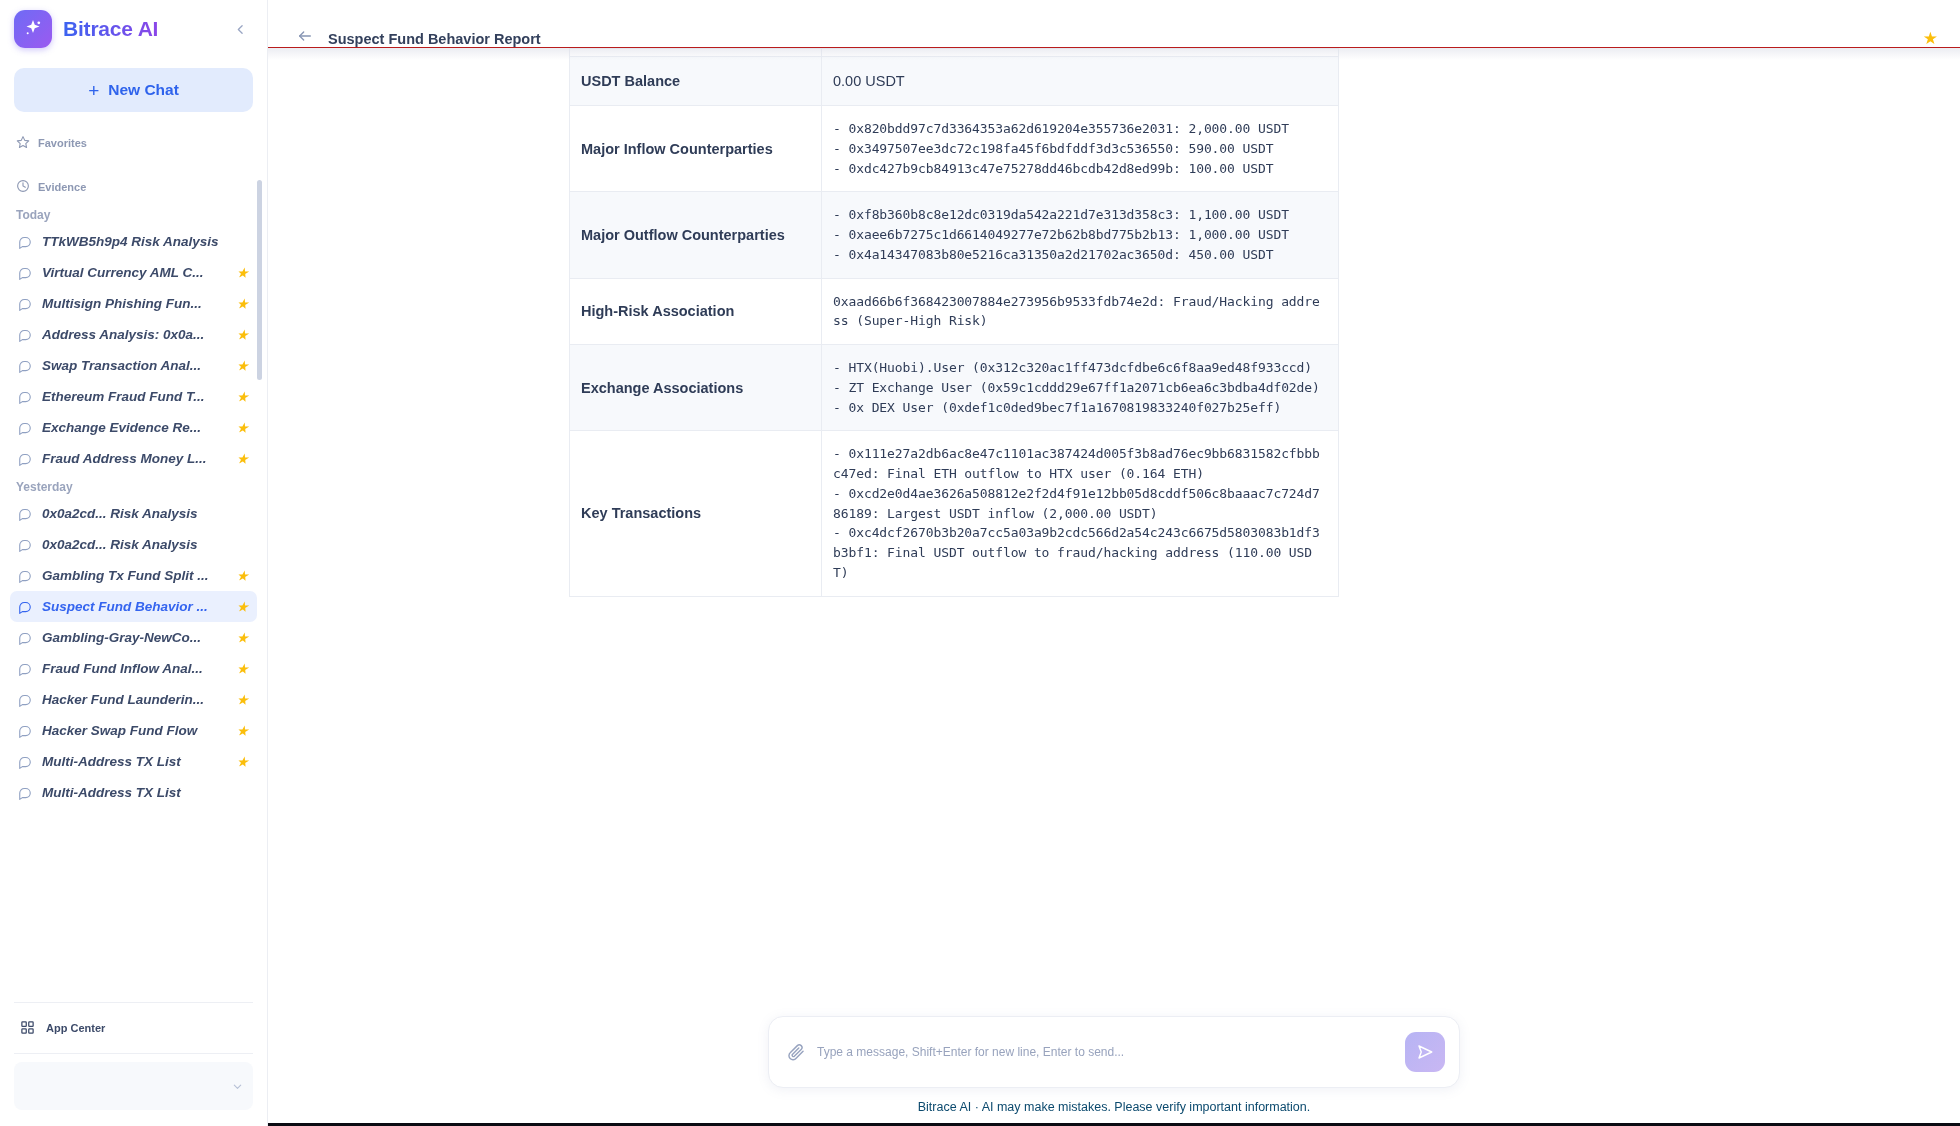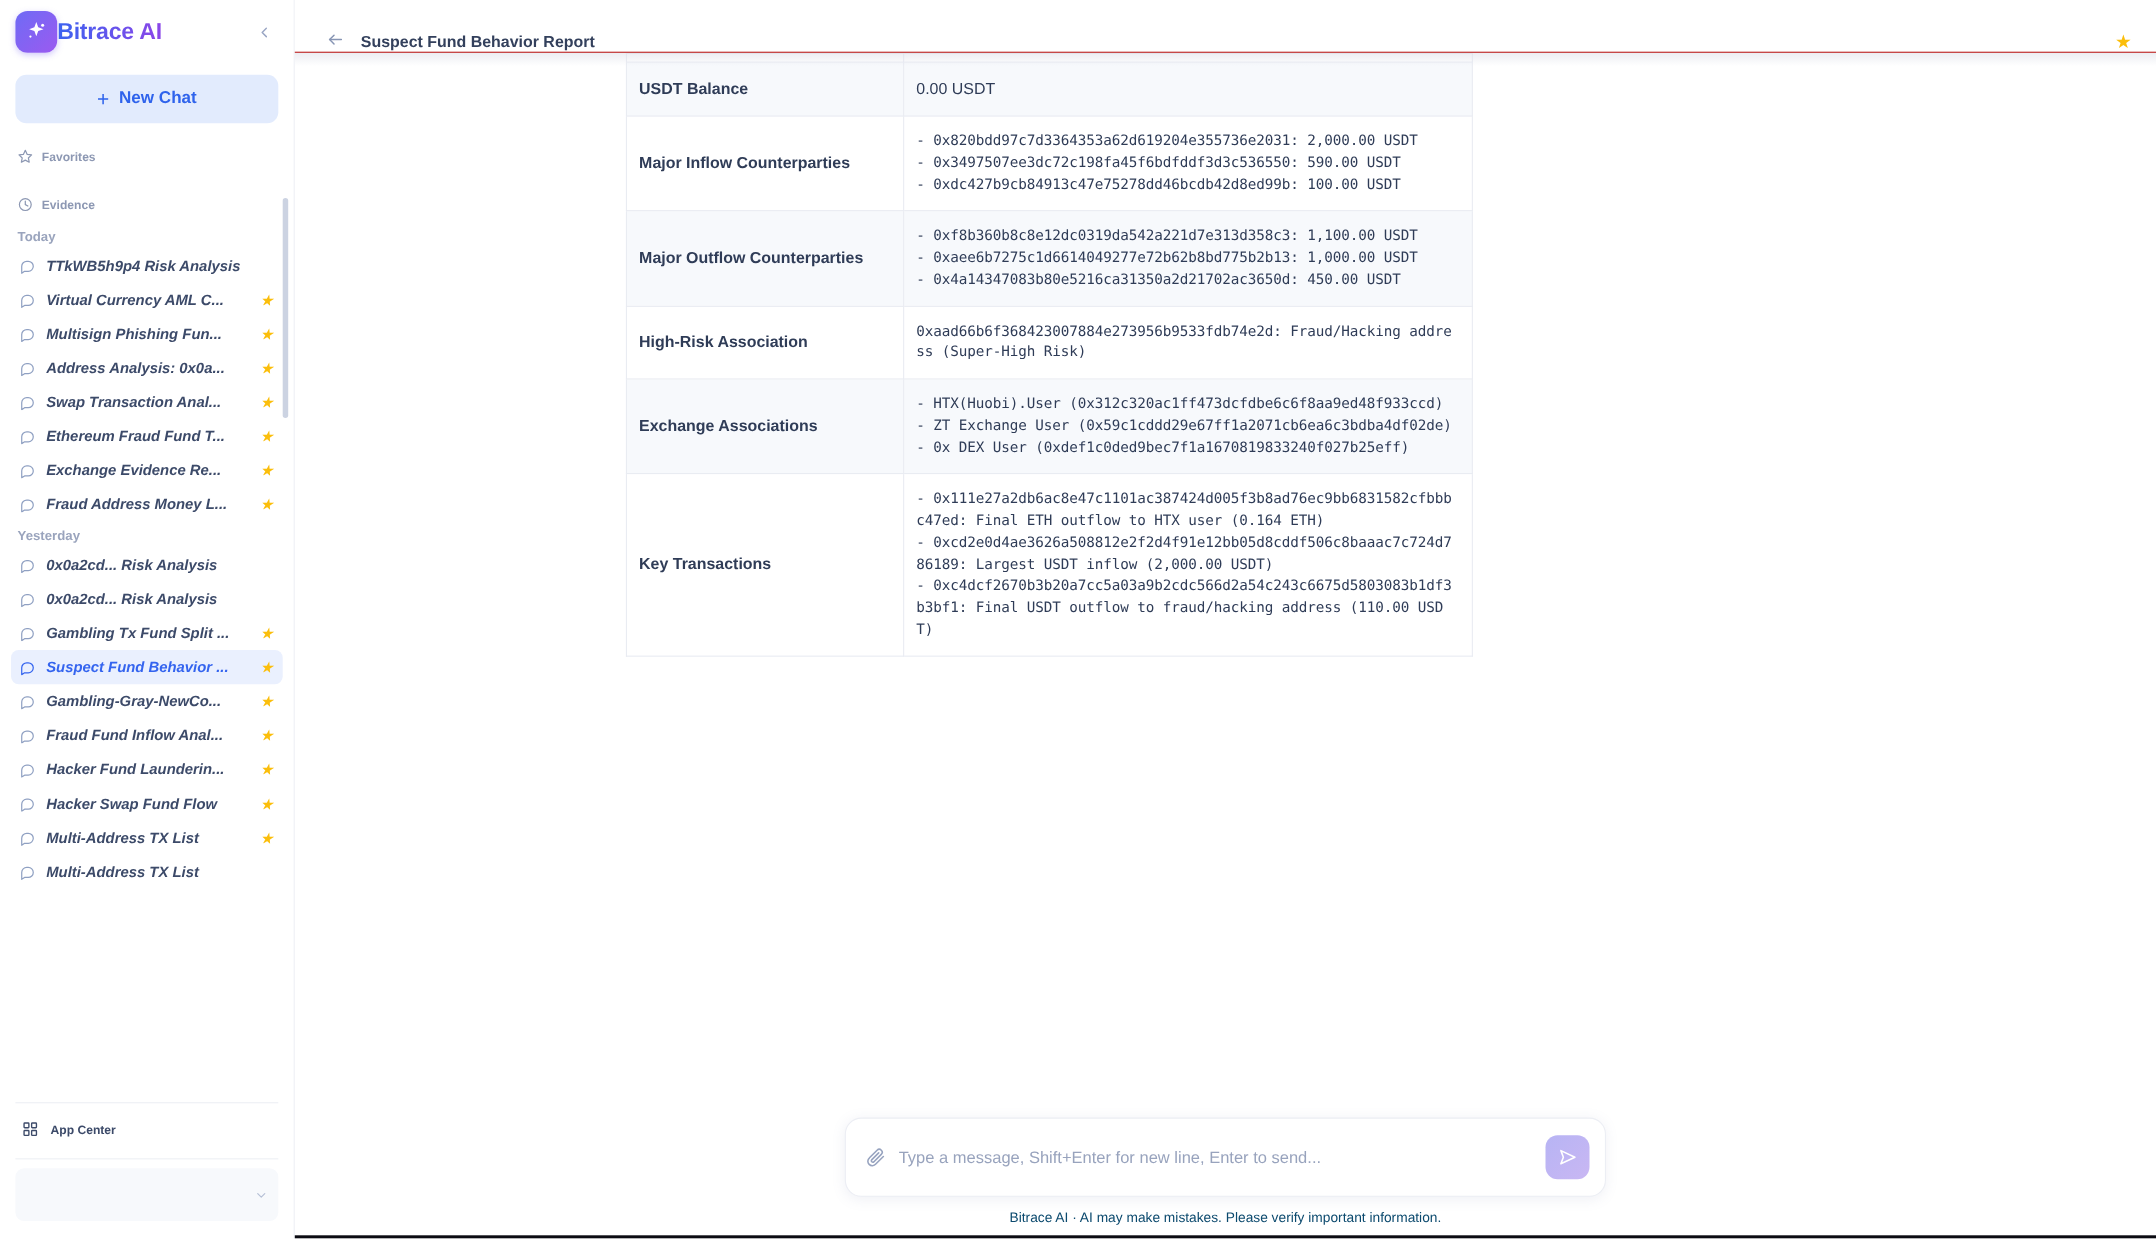--- a/index.html
+++ b/index.html
@@ -14,21 +14,21 @@
   
   .sidebar {
     width: 268px; height: 1126px;
     background: #ffffff;
     border-right: 1px solid #eceef3;
     display: flex; flex-direction: column;
     position: relative; flex: 0 0 268px;
   }
   .sb-head {
     height: 58px; display: flex; align-items: center;
-    padding: 0 16px 0 14px; 
+    padding: 0 16px 0 14px; gap: 11px;
   }
   .logo-badge {
     width: 38px; height: 38px; border-radius: 11px;
     background: linear-gradient(135deg,#6f6bf5 0%,#9b5af0 100%);
     display: flex; align-items: center; justify-content: center;
     box-shadow: 0 2px 6px rgba(120,100,240,.35);
     flex: 0 0 38px;
   }
   .logo-badge svg { width: 22px; height: 22px; }
   .brand {
@@ -155,21 +155,21 @@
   }
   .composer {
     width: 692px; min-height: 72px; background: #fff;
     border: 1px solid #eceef4; border-radius: 15px;
     box-shadow: 0 2px 12px rgba(120,132,170,.11);
     display: flex; align-items: center; padding: 0 14px 0 18px; gap: 12px;
   }
   .clip-icon { color: #97a3bf; flex: 0 0 18px; cursor: pointer; }
   .clip-icon svg { width: 18px; height: 18px; display: block; }
   .composer-input {
-    flex: 1 1 auto; border: none; outline: none; font-size: 15px;
+    flex: 1 1 auto; border: none; outline: none; font-size: 12px;
     color: #33405c; font-family: "Liberation Sans", sans-serif;
     background: transparent; height: 40px;
   }
   .composer-input::placeholder { color: #98a3bd; }
   .send-btn {
     width: 40px; height: 40px; border-radius: 11px; flex: 0 0 40px;
     background: linear-gradient(135deg,#b7b4f4 0%,#c9b7f3 100%);
     display: flex; align-items: center; justify-content: center;
     color: #fff; cursor: pointer; border: none;
   }

